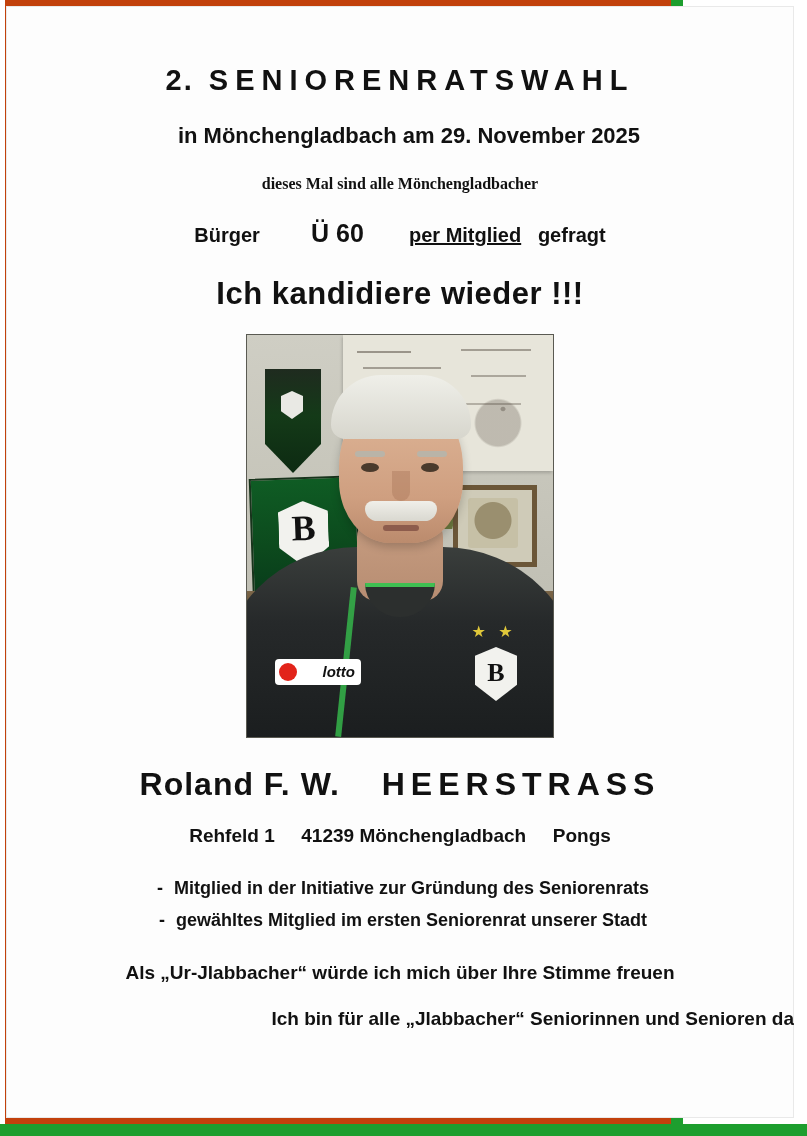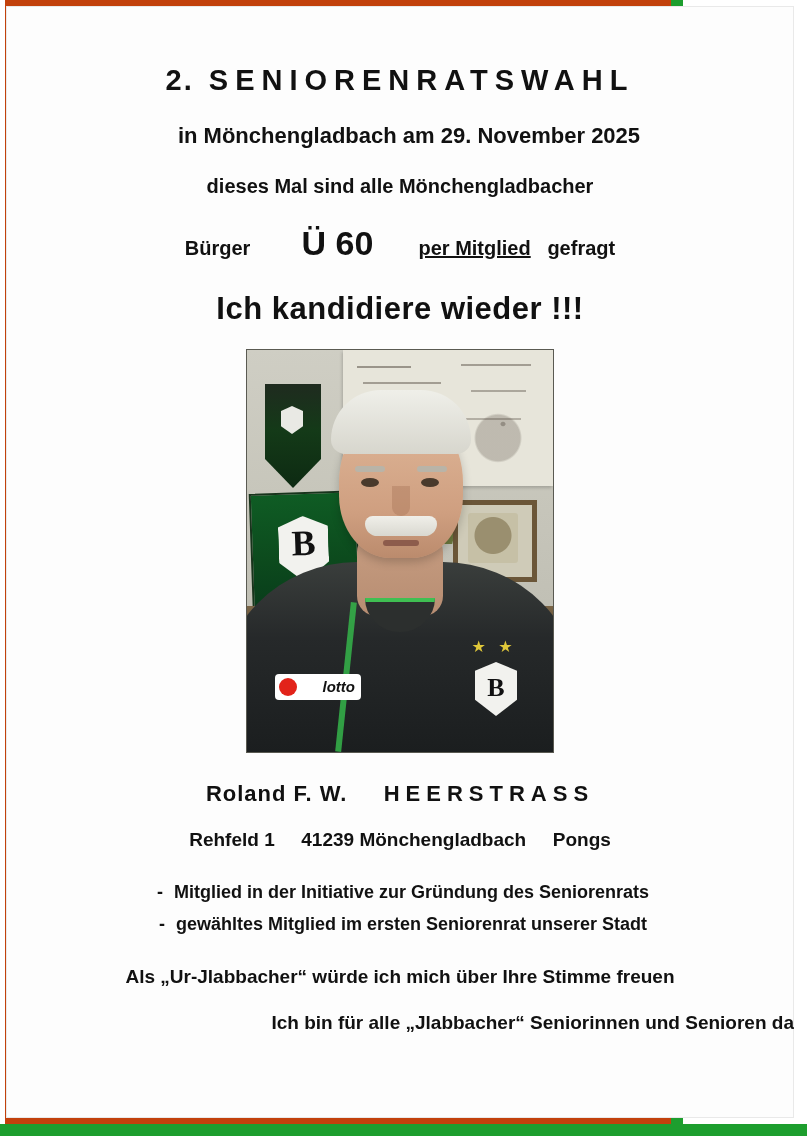--- a/index.html
+++ b/index.html
@@ -79,31 +79,32 @@
   }
 
   .line2 {
     margin-top: 26px;
     font-size: 22px;
     font-weight: bold;
     padding-left: 18px;
   }
   .line3 {
     margin-top: 26px;
-    font-size: 20px;
-    font-weight: bold;
+    font-size: 16px;
+    font-weight: bold;
+    font-family: Liberation Serif, serif;
   }
   .line4 {
     margin-top: 26px;
     font-size: 20px;
     font-weight: bold;
   }
   .line4 .gap-a { display:inline-block; width: 40px; }
   .line4 .gap-b { display:inline-block; width: 34px; }
-  .line4 .u60 { font-size: 34px; }
+  .line4 .u60 { font-size: 25px; }
   .line4 .ul { text-decoration: underline; }
 
   .headline {
     margin-top: 28px;
     font-size: 31px;
     font-weight: bold;
     letter-spacing: 0.5px;
   }
 
   .photo-wrap {
@@ -257,21 +258,21 @@
     position:absolute; left: 118px; top: 166px; width: 72px; height: 20px;
     background: linear-gradient(180deg,#f0efe9,#d9d8d0); border-radius: 10px 10px 16px 16px;
   }
   .ph-mouth {
     position:absolute; left: 136px; top: 190px; width: 36px; height: 6px;
     background: #8d5c4c; border-radius: 4px;
   }
 
   .name {
     margin-top: 28px;
-    font-size: 22px;
+    font-size: 32px;
     font-weight: bold;
     letter-spacing: 1px;
   }
   .name .surname { letter-spacing: 6px; }
   .name .space { display:inline-block; width: 22px; }
 
   .addr {
     margin-top: 22px;
     font-size: 19px;
     font-weight: bold;

